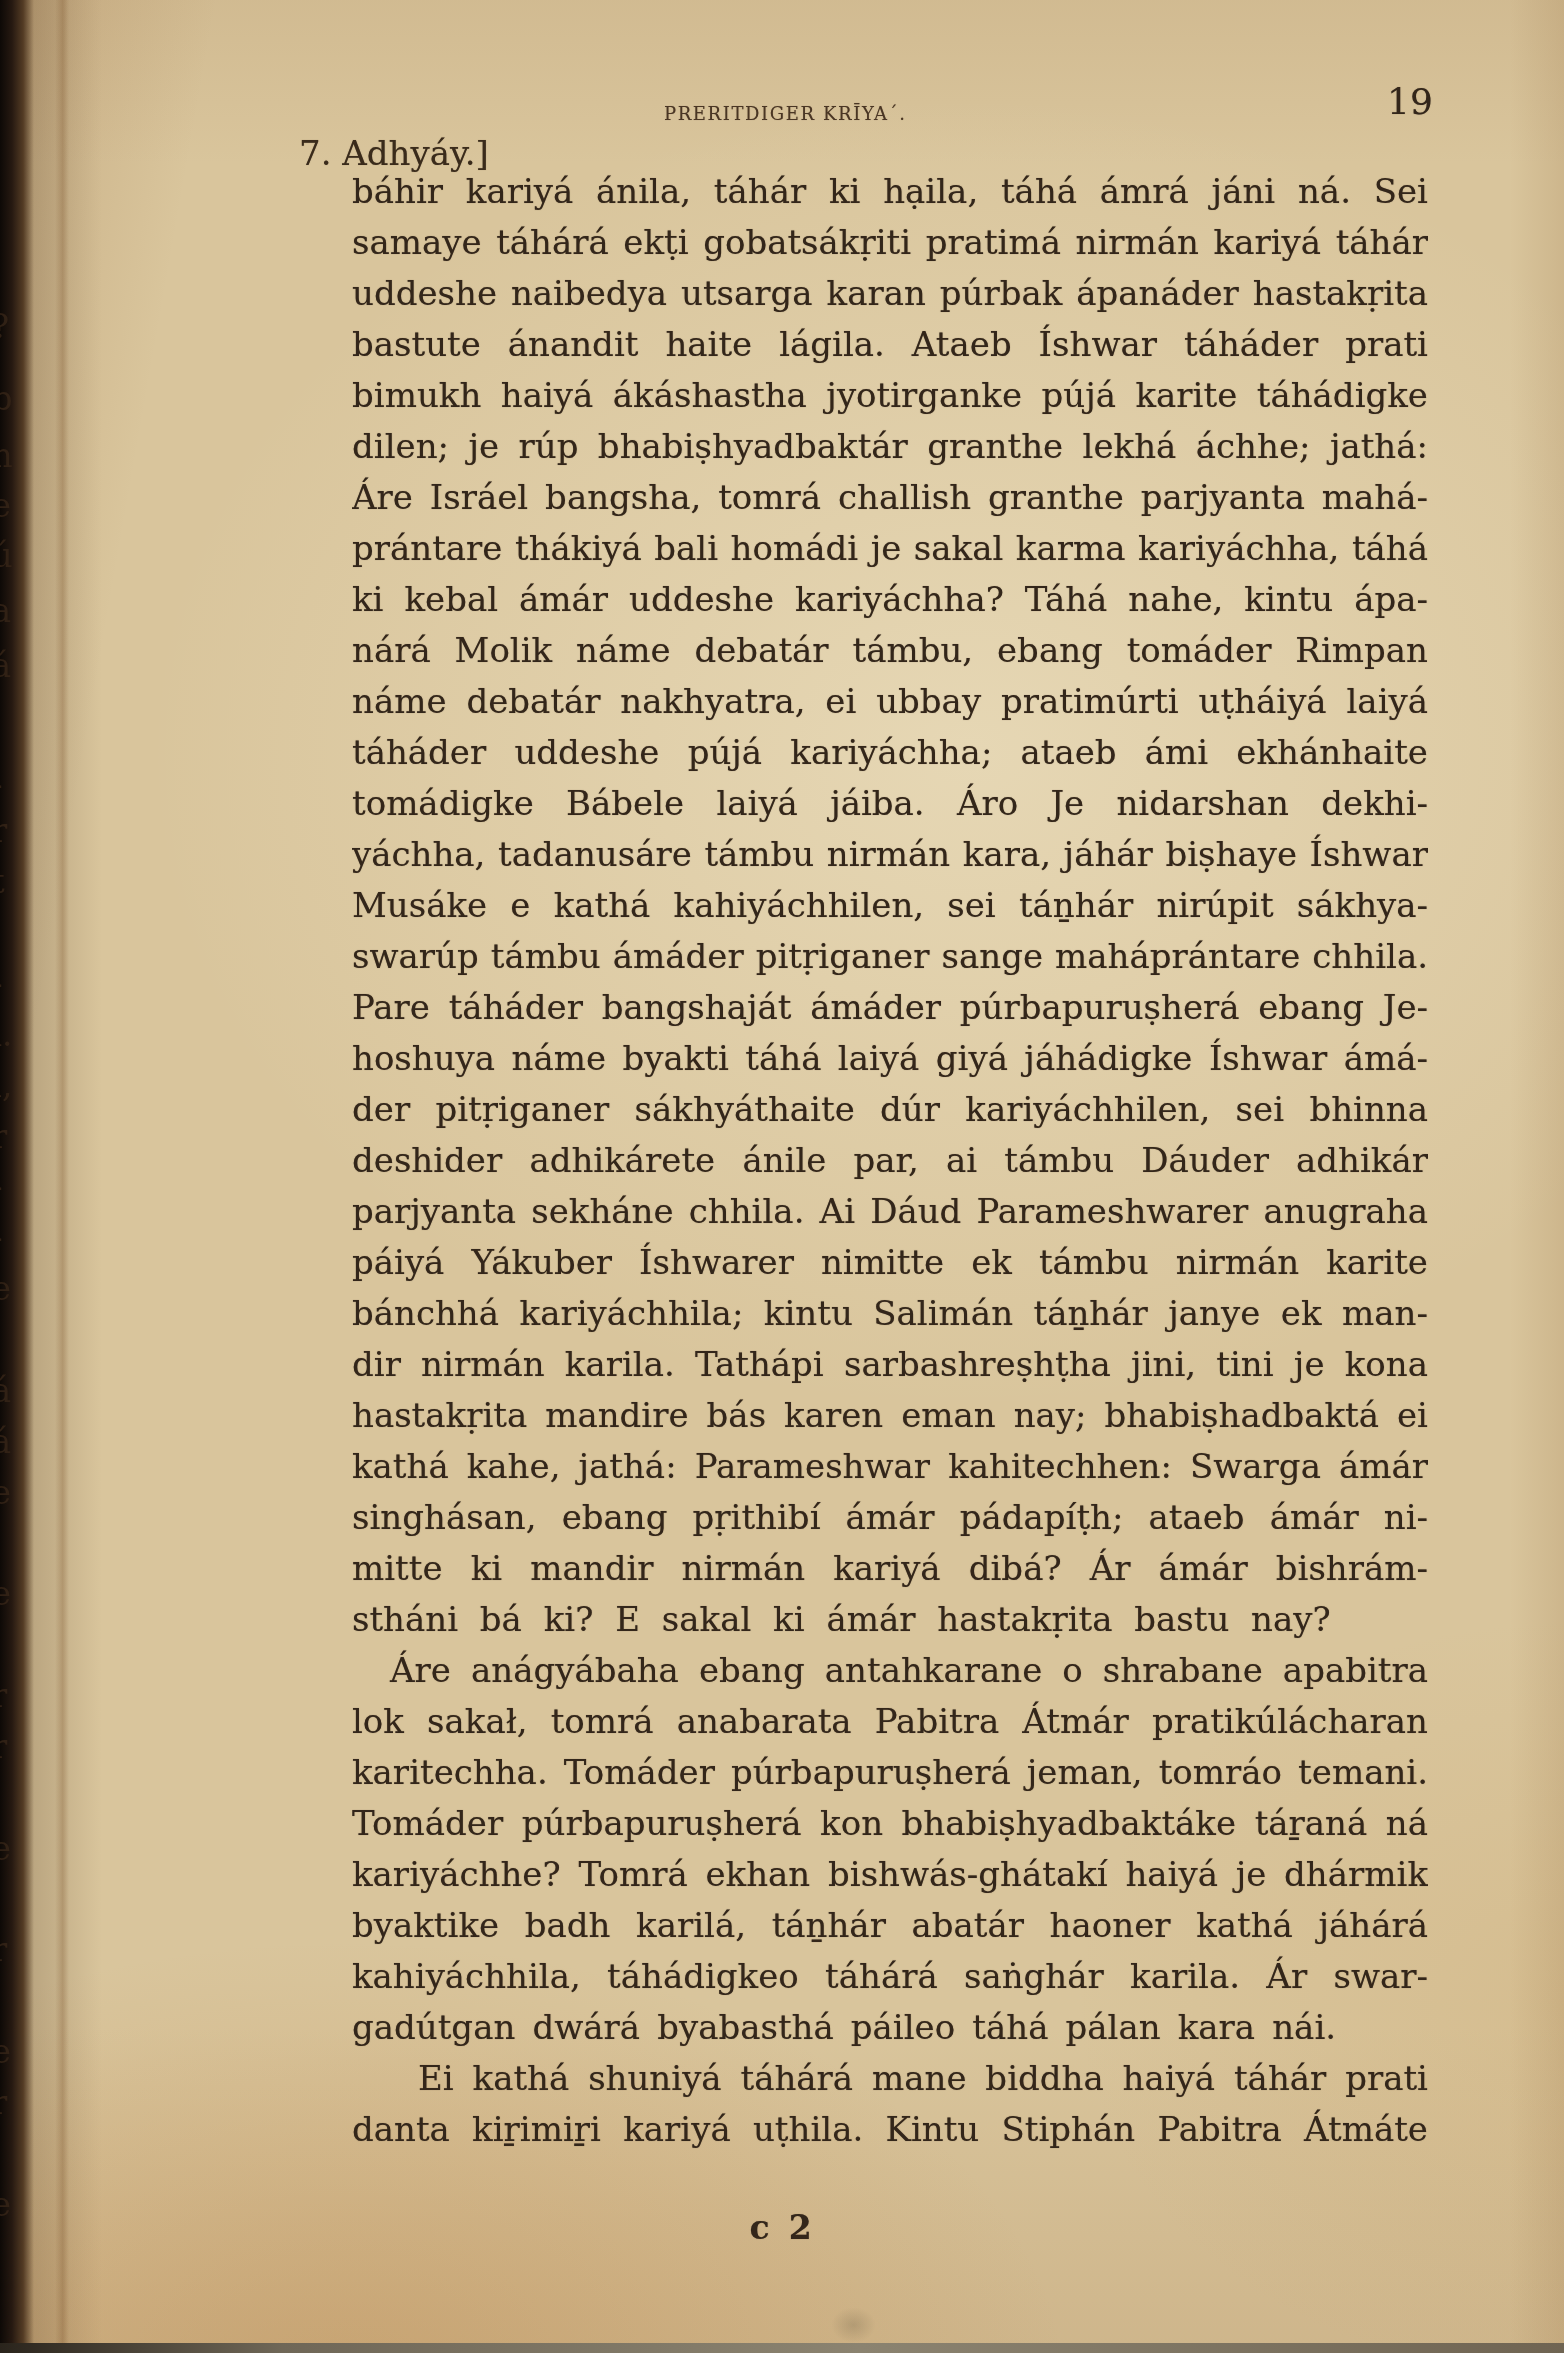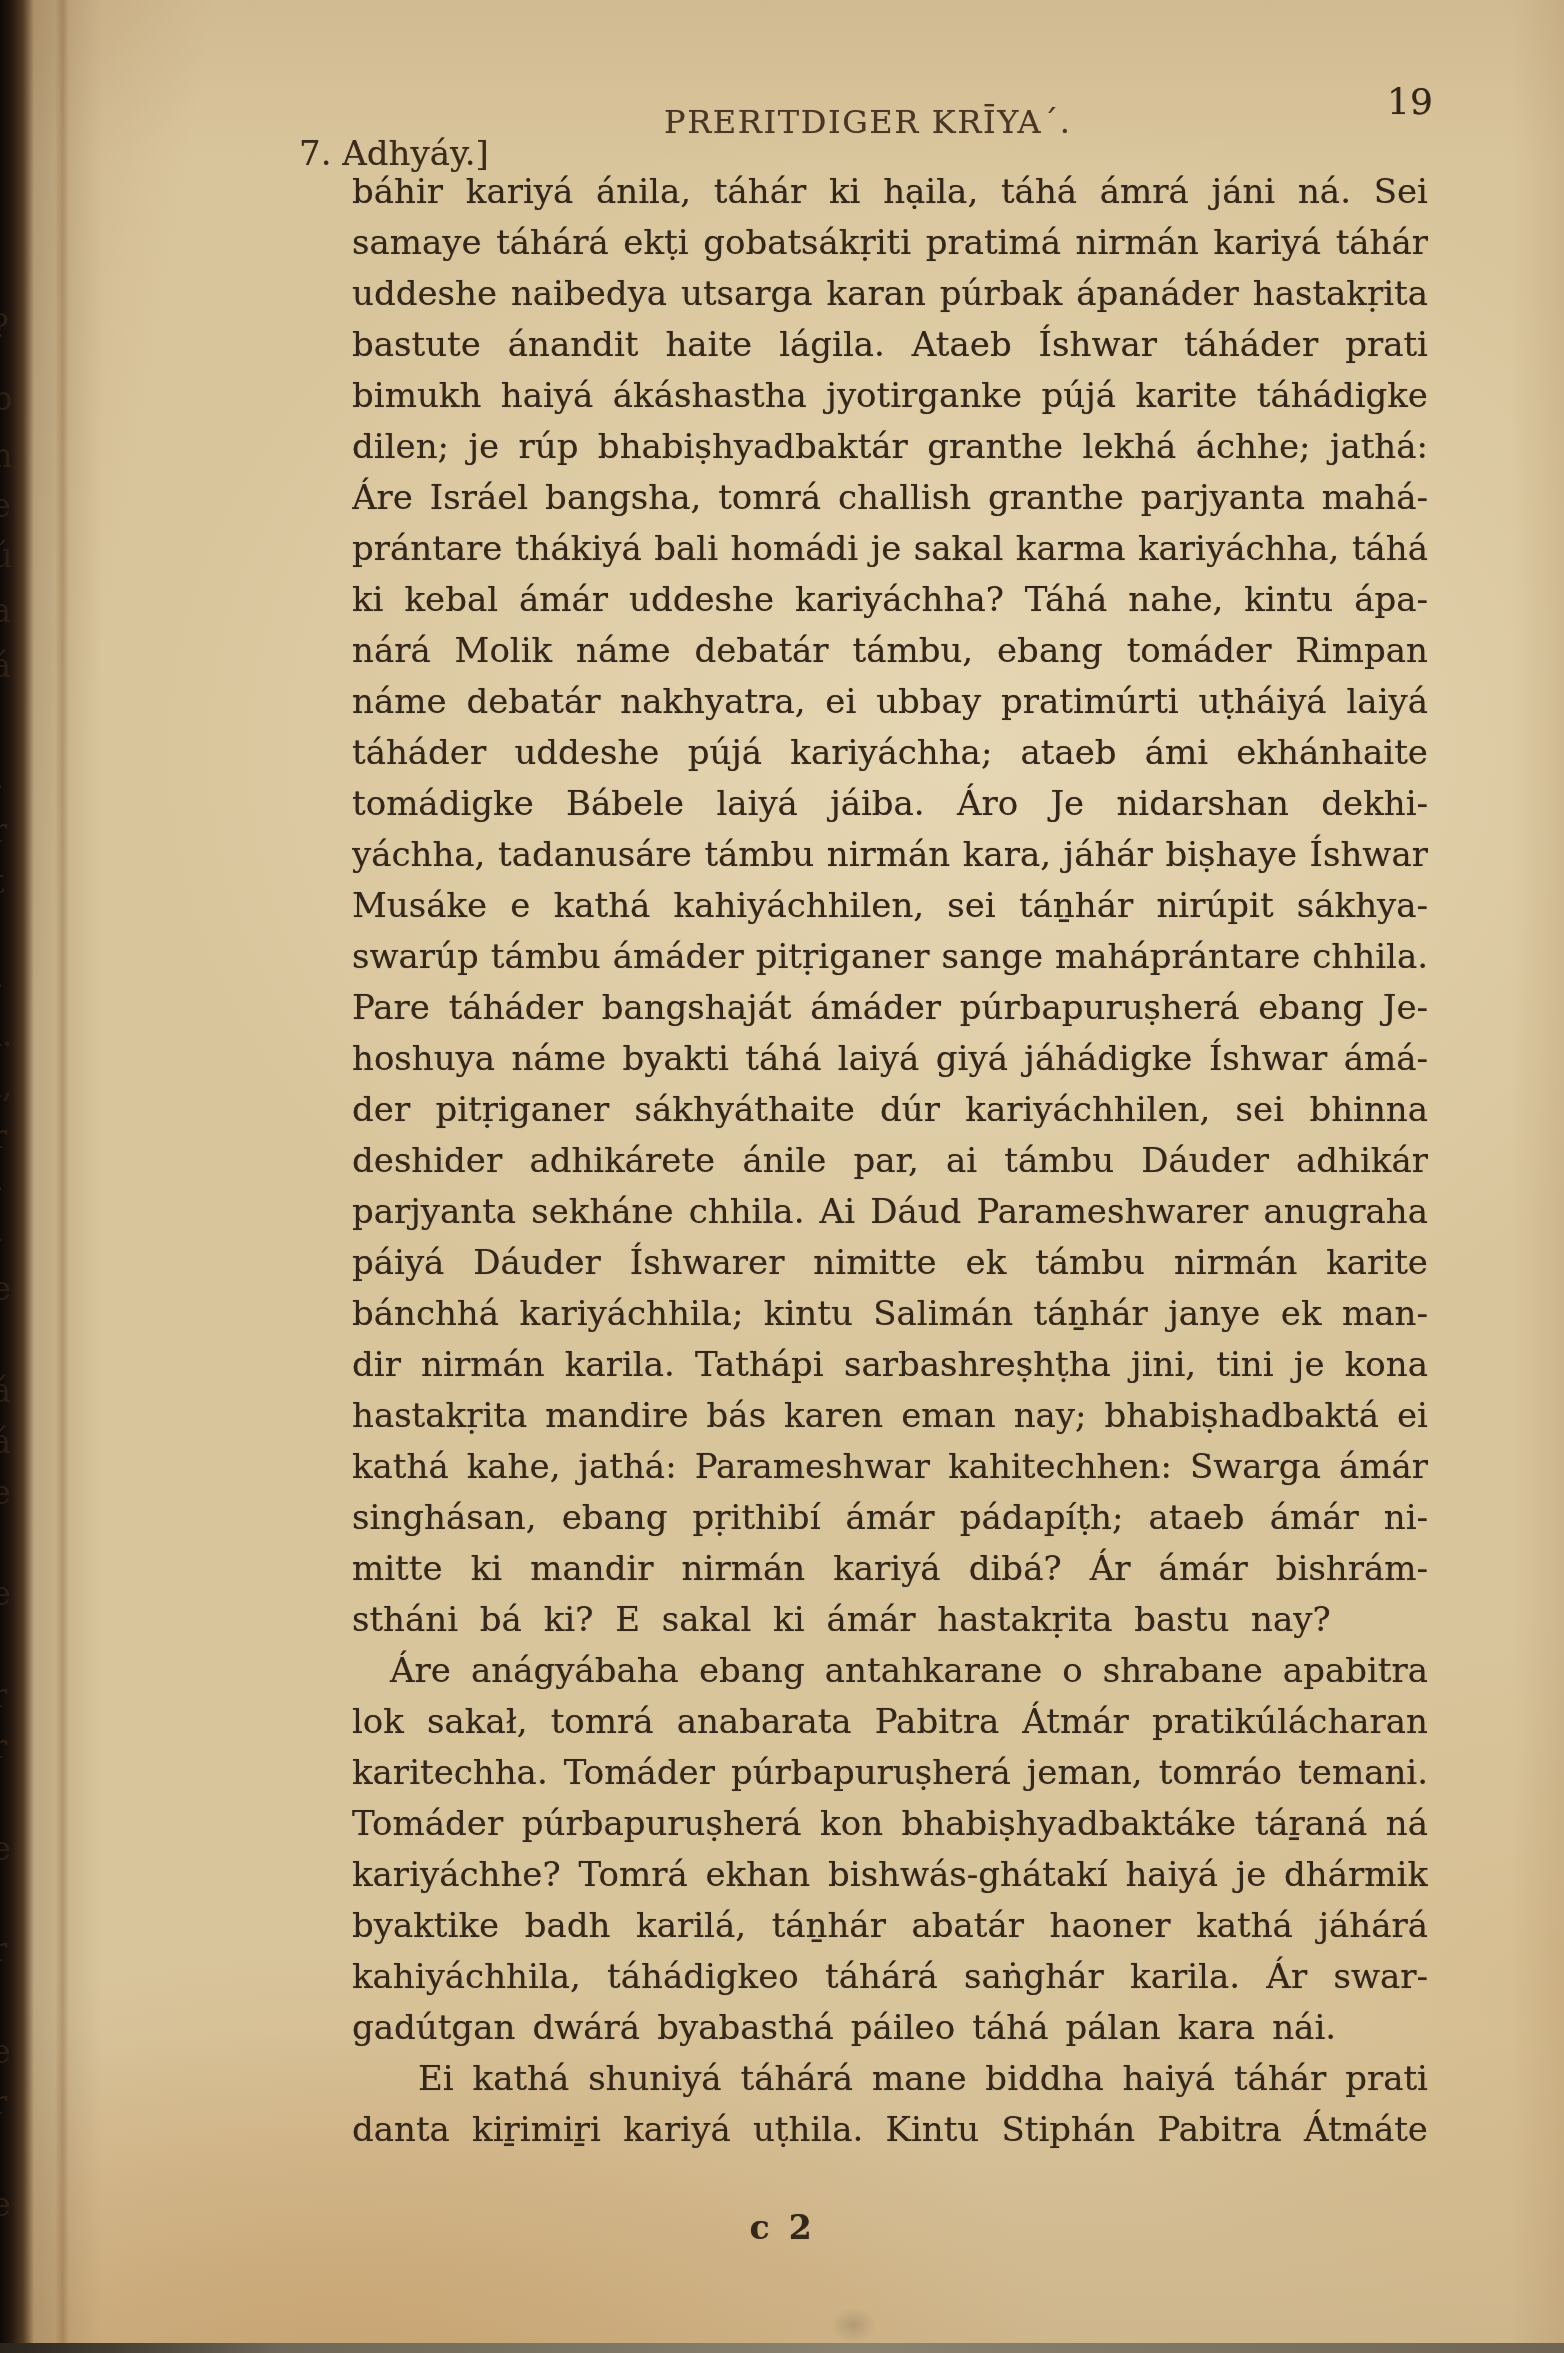--- a/index.html
+++ b/index.html
@@ -23,21 +23,21 @@
     background:linear-gradient(to right, rgba(0,0,0,0), rgba(122,82,42,0.30) 55%, rgba(0,0,0,0));}
   .bottom-edge{position:absolute;left:0;bottom:0;width:100%;height:11px;
     background:linear-gradient(to right,#2a241c,#6f6757 18%,#8b8370 55%,#6f6452 100%);}
   .right-shade{position:absolute;right:0;top:0;width:55px;height:100%;
     background:linear-gradient(to left, rgba(140,100,55,0.16), rgba(140,100,55,0));}
   .smudge{position:absolute;left:831px;top:2307px;width:45px;height:36px;border-radius:50%;
     background:radial-gradient(ellipse, rgba(85,75,55,0.22), rgba(85,75,55,0) 70%);}
 
   .chapter{position:absolute;left:299px;top:91px;font-size:34px;
     color:#3a2b1b;text-shadow:0 0 0.8px rgba(58,43,27,0.5);margin-top:42px;}
-  .running-title{position:absolute;left:664px;top:103px;font-size:32px;letter-spacing:1.6px;
+  .running-title{position:absolute;left:664px;top:103px;font-size:18px;letter-spacing:1.6px;
     color:#4a3624;text-shadow:0 0 0.8px rgba(74,54,36,0.45);}
   .page-number{position:absolute;left:1387px;top:81px;font-size:36px;color:#33261a;
     text-shadow:0 0 0.8px rgba(51,38,26,0.5);}
 
   .text-block{position:absolute;left:352px;top:166px;width:1076px;
     font-size:34px;line-height:51px;text-shadow:0 0 0.9px rgba(58,42,26,0.5);}
   .line{position:relative;height:51px;overflow:hidden;text-align:justify;}
   .line.j{text-align-last:justify;}
   .line.ind1{text-indent:38px;}
   .line.ind2{text-indent:66px;}
@@ -113,21 +113,21 @@
       <div class="line j"><span>táháder uddeshe pújá kariyáchha; ataeb ámi ekhánhaite</span></div>
       <div class="line j"><span>tomádigke Bábele laiyá jáiba.  Áro Je nidarshan dekhi-</span></div>
       <div class="line j"><span>yáchha, tadanusáre támbu nirmán kara, jáhár biṣhaye Íshwar</span></div>
       <div class="line j"><span>Musáke e kathá kahiyáchhilen, sei táṉhár nirúpit sákhya-</span></div>
       <div class="line j"><span>swarúp támbu ámáder pitṛiganer sange maháprántare chhila.</span></div>
       <div class="line j"><span>Pare táháder bangshaját ámáder púrbapuruṣherá ebang Je-</span></div>
       <div class="line j"><span>hoshuya náme byakti táhá laiyá giyá jáhádigke Íshwar ámá-</span></div>
       <div class="line j"><span>der pitṛiganer sákhyáthaite dúr kariyáchhilen, sei bhinna</span></div>
       <div class="line j"><span>deshider adhikárete ánile par, ai támbu Dáuder adhikár</span></div>
       <div class="line j"><span>parjyanta sekháne chhila.  Ai Dáud Parameshwarer anugraha</span></div>
-      <div class="line j"><span>páiyá Dáuder Íshwarer nimitte ek támbu nirmán karite</span></div>
+      <div class="line j"><span>páiyá Yákuber Íshwarer nimitte ek támbu nirmán karite</span></div>
       <div class="line j"><span>bánchhá kariyáchhila; kintu Salimán táṉhár janye ek man-</span></div>
       <div class="line j"><span>dir nirmán karila.  Tathápi sarbashreṣhṭha jini, tini je kona</span></div>
       <div class="line j"><span>hastakṛita mandire bás karen eman nay; bhabiṣhadbaktá ei</span></div>
       <div class="line j"><span>kathá kahe, jathá: Parameshwar kahitechhen: Swarga ámár</span></div>
       <div class="line j"><span>singhásan, ebang pṛithibí ámár pádapíṭh; ataeb ámár ni-</span></div>
       <div class="line j"><span>mitte ki mandir nirmán kariyá dibá?  Ár ámár bishrám-</span></div>
       <div class="line" style="word-spacing: 11px;"><span>stháni bá ki?  E sakal ki ámár hastakṛita bastu nay?</span></div>
       <div class="line j ind1"><span>Áre anágyábaha ebang antahkarane o shrabane apabitra</span></div>
       <div class="line j"><span>lok sakał, tomrá anabarata Pabitra Átmár pratikúlácharan</span></div>
       <div class="line j"><span>karitechha.  Tomáder púrbapuruṣherá jeman, tomráo temani.</span></div>

